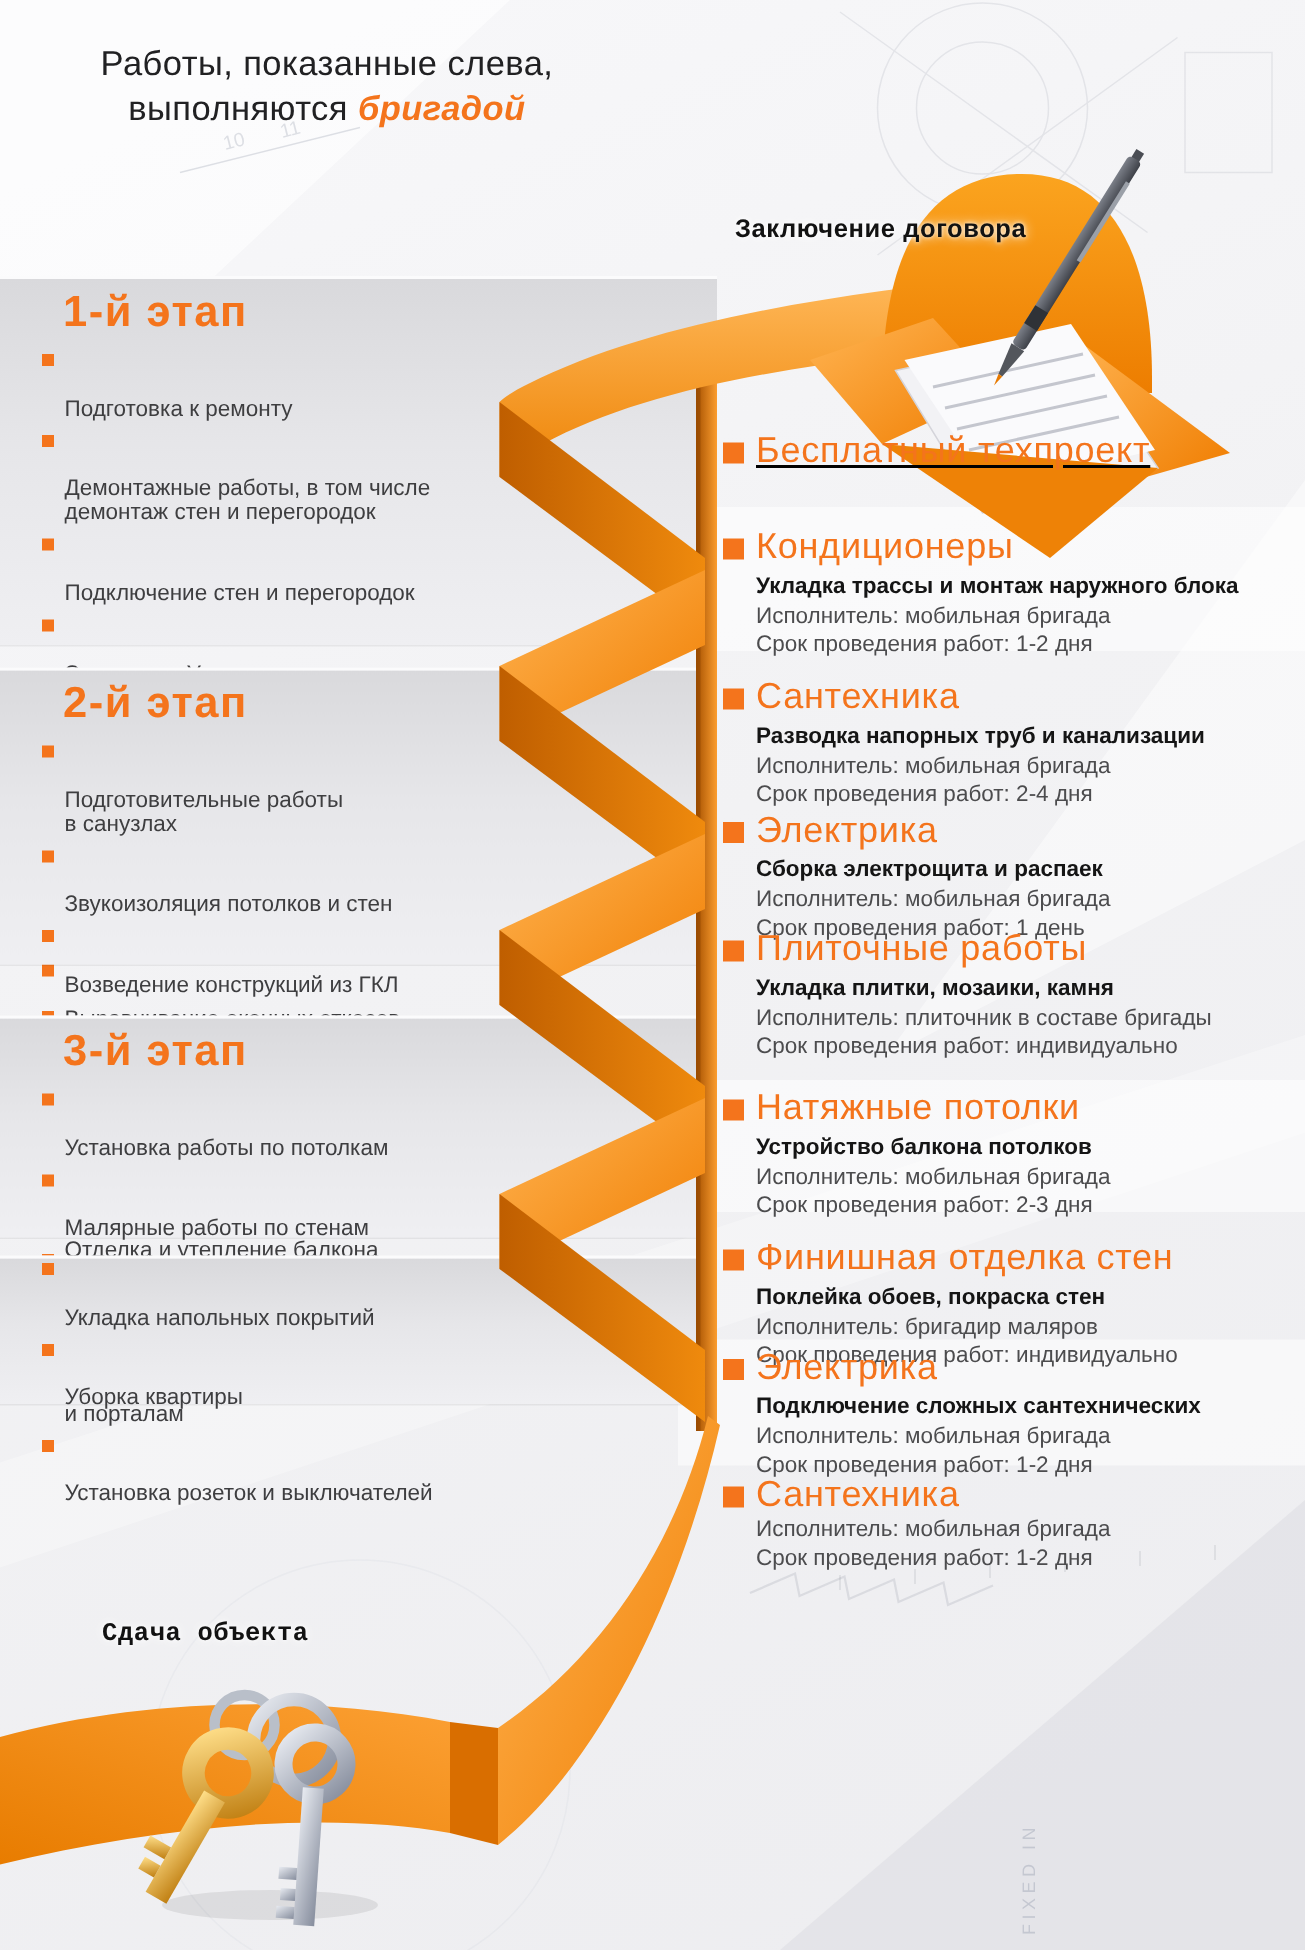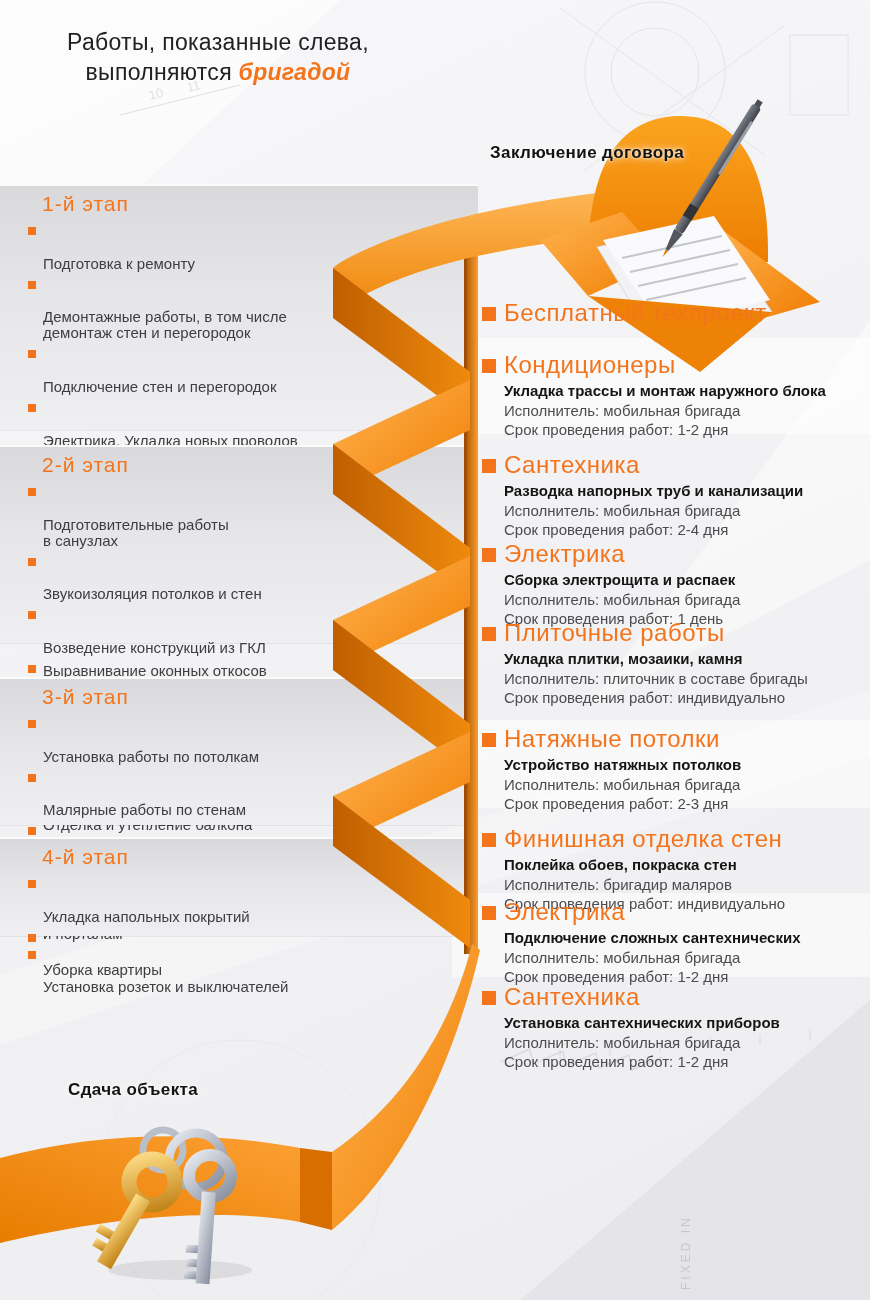--- a/index.html
+++ b/index.html
@@ -14,28 +14,28 @@
   
   .header{position:absolute;top:28px;text-align:center;font-size:23px;line-height:1.3;
     color:#212123;letter-spacing:.3px;z-index:4;}
   .header-left{left:6px;width:424px;}
   .header-right{left:436px;width:430px;}
   .header .accent{color:#f4741c;font-weight:700;font-style:italic;}
 
   .milestone{position:absolute;font-size:17px;font-weight:700;color:#121212;letter-spacing:.4px;z-index:4;
     text-shadow:0 0 8px rgba(255,255,255,.95),0 0 3px rgba(255,255,255,.9);}
   .milestone-start{left:490px;top:143px;}
-  .milestone-end{left:68px;top:1080px;}
+  .milestone-end{left:68px;top:1080px;font-family:Liberation Mono, monospace;}
 
   
   .stage-panel{position:absolute;left:0;width:478px;z-index:1;
     background:linear-gradient(180deg,#d9d9dc 0%,#e6e6e9 45%,#efeff2 100%);
     border-top:2px solid rgba(255,255,255,.75);
     box-shadow:0 1px 0 rgba(0,0,0,.06);}
-  .stage-title{margin:6px 0 8px 42px;font-size:21px;font-weight:400;color:#f4741c;letter-spacing:1px;}
+  .stage-title{margin:6px 0 8px 42px;font-size:29px;font-weight:700;color:#f4741c;letter-spacing:1px;}
   .stage-list{list-style:none;margin:0;padding:0 0 0 43px;width:295px;}
   .stage-item{position:relative;font-size:15px;line-height:1.06;color:#3e3e40;
     margin:0 0 6px 0;white-space:pre-line;}
   .sq{position:absolute;left:-15px;top:3px;width:8px;height:8px;background:#f4741c;}
 
   
   .work{position:absolute;left:482px;width:382px;z-index:3;}
   .work-head{display:flex;align-items:flex-start;}
   .wsq{flex:0 0 14px;width:14px;height:14px;background:#f4741c;margin:7px 8px 0 0;}
   .work-title{margin:0;font-size:24px;font-weight:400;color:#f4741c;letter-spacing:.5px;line-height:1.1;}
@@ -179,21 +179,20 @@
       <span class="txt">Малярные работы по откосам
 и порталам</span>
     </li>
           <li class="stage-item">
       <span class="sq"></span>
       <span class="txt">Установка розеток и выключателей</span>
     </li>
         </ul>
     </div>
       <div class="stage-panel" style="top: 837px; height: 97px;">
-      <h2 class="stage-title">4-й этап</h2>
       <ul class="stage-list">
           <li class="stage-item">
       <span class="sq"></span>
       <span class="txt">Укладка напольных покрытий</span>
     </li>
           <li class="stage-item">
       <span class="sq"></span>
       <span class="txt">Уборка квартиры</span>
     </li>
         </ul>
@@ -294,21 +293,21 @@
         <circle cx="0" cy="0" r="21" fill="none" stroke="url(#gSilver)" stroke-width="12"></circle>
         <rect x="-7" y="16" width="14" height="92" fill="url(#gSilver)"></rect>
         <rect x="-19" y="70" width="12" height="8" fill="url(#gSilver)"></rect>
         <rect x="-17" y="84" width="10" height="8" fill="url(#gSilver)"></rect>
         <rect x="-19" y="96" width="12" height="8" fill="url(#gSilver)"></rect>
       </g>
     </g>
   </svg>
 
   <div id="works-root">
-      <div class="work" style="top: 300px;">
+      <div class="work" style="top: 288px; text-decoration: underline;">
       <div class="work-head">
         <span class="wsq"></span>
         <h3 class="work-title">Бесплатный техпроект</h3>
       </div>
 
     </div>
       <div class="work" style="top: 352px;">
       <div class="work-head">
         <span class="wsq"></span>
         <h3 class="work-title">Кондиционеры</h3>
@@ -342,21 +341,21 @@
       </div>
       <div class="work-task">Укладка плитки, мозаики, камня</div>
       <div class="work-exec">Исполнитель: плиточник в составе бригады</div>
       <div class="work-dur">Срок проведения работ: индивидуально</div>
     </div>
       <div class="work" style="top: 726px;">
       <div class="work-head">
         <span class="wsq"></span>
         <h3 class="work-title">Натяжные потолки</h3>
       </div>
-      <div class="work-task">Устройство натяжных потолков</div>
+      <div class="work-task">Устройство балкона потолков</div>
       <div class="work-exec">Исполнитель: мобильная бригада</div>
       <div class="work-dur">Срок проведения работ: 2-3 дня</div>
     </div>
       <div class="work" style="top: 826px;">
       <div class="work-head">
         <span class="wsq"></span>
         <h3 class="work-title">Финишная отделка стен</h3>
       </div>
       <div class="work-task">Поклейка обоев, покраска стен</div>
       <div class="work-exec">Исполнитель: бригадир маляров</div>
@@ -369,21 +368,20 @@
       </div>
       <div class="work-task">Подключение сложных сантехнических</div>
       <div class="work-exec">Исполнитель: мобильная бригада</div>
       <div class="work-dur">Срок проведения работ: 1-2 дня</div>
     </div>
       <div class="work" style="top: 984px;">
       <div class="work-head">
         <span class="wsq"></span>
         <h3 class="work-title">Сантехника</h3>
       </div>
-      <div class="work-task">Установка сантехнических приборов</div>
       <div class="work-exec">Исполнитель: мобильная бригада</div>
       <div class="work-dur">Срок проведения работ: 1-2 дня</div>
     </div>
     </div>
 
   <div class="header header-left">
     <div>Работы, показанные слева,</div>
     <div><span>выполняются</span>
       <span class="accent">бригадой</span></div>
   </div>

